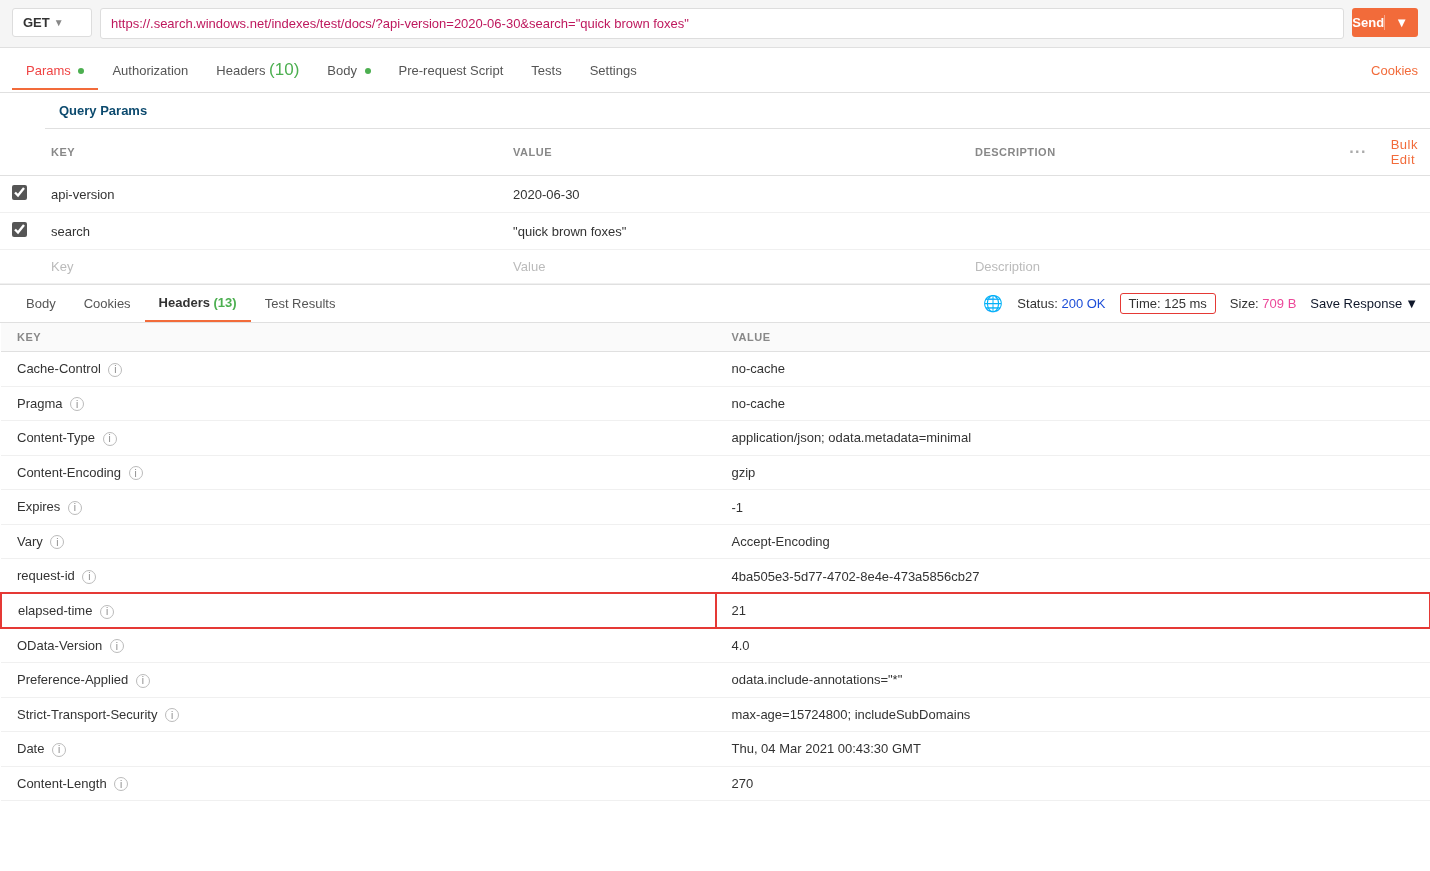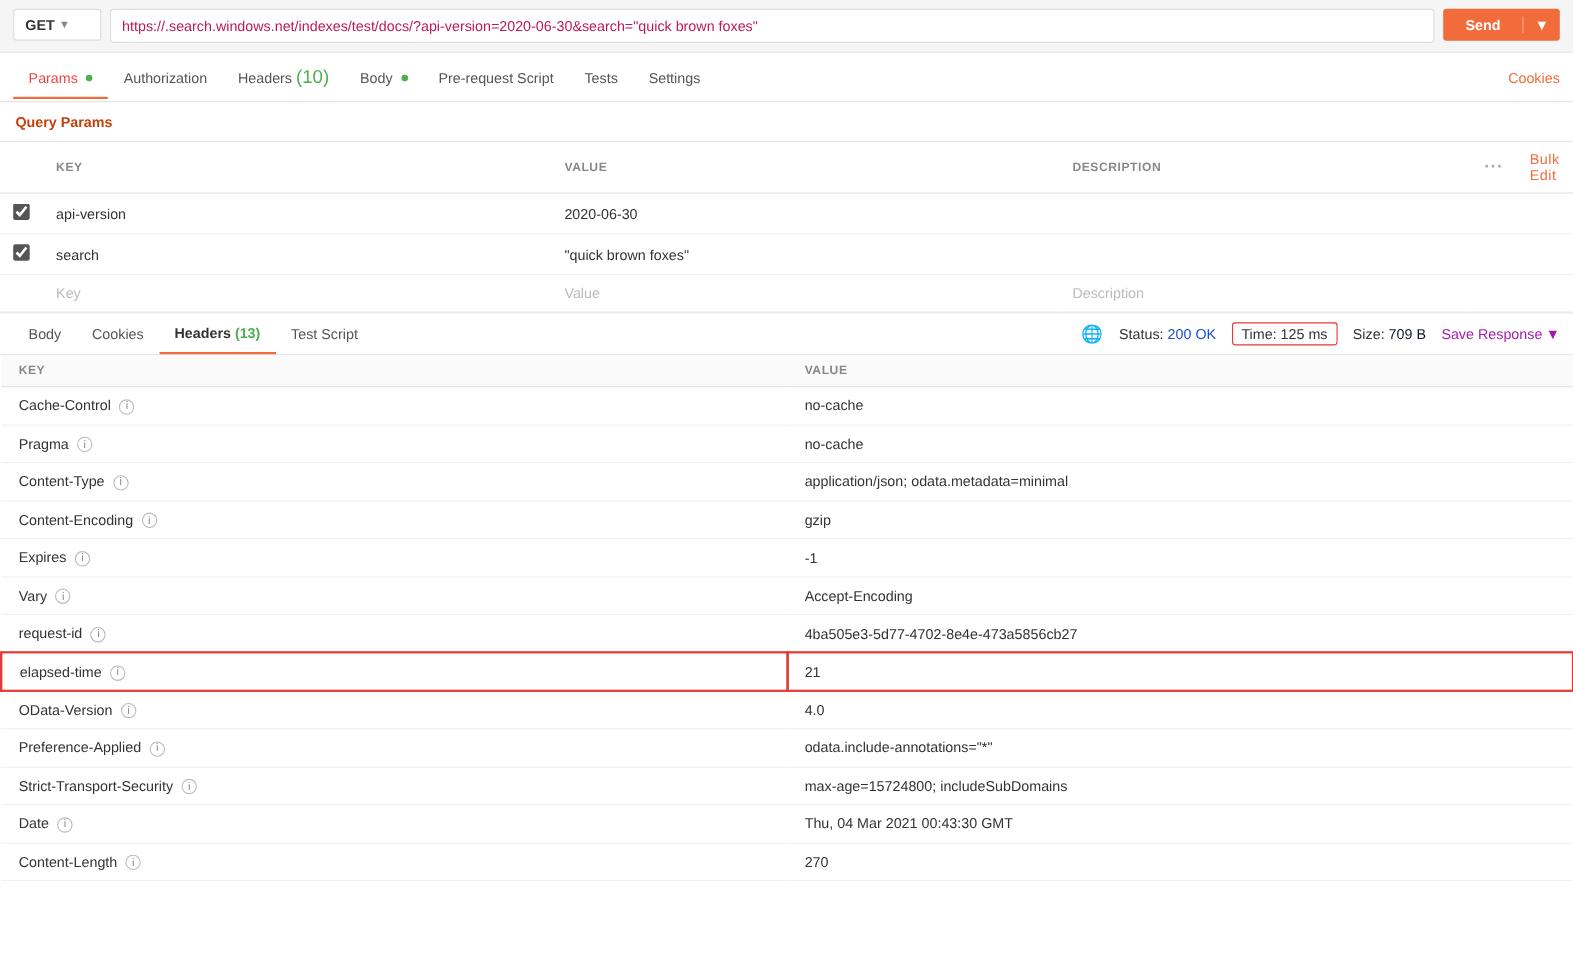--- a/index.html
+++ b/index.html
@@ -48,21 +48,21 @@
       background: #f26b3a;
       color: #fff;
       border: none;
       border-radius: 3px;
       padding: 7px 0;
       font-size: 13px;
       font-weight: 600;
       cursor: pointer;
     }
     .send-btn-label {
-      padding: 0 20px;
+      padding: 0 0;
     }
     .send-btn-arrow {
       border-left: 1px solid rgba(255,255,255,0.4);
       padding: 0 10px;
     }
 
     
     .req-tabs {
       display: flex;
       align-items: center;
@@ -105,22 +105,23 @@
       color: #f26b3a;
       font-size: 13px;
       cursor: pointer;
     }
 
     
     .section-title {
       padding: 10px 14px;
       font-size: 13px;
       font-weight: 600;
-      color: #c2410c;
-      border-bottom: 1px solid #e0e0e0;
+      color: #0c4a6e;
+      border-bottom: 1px solid #e0e0e0;
+      margin-left: 45px;
     }
 
     
     .params-table {
       width: 100%;
       border-collapse: collapse;
     }
     .params-table th {
       text-align: left;
       padding: 8px 12px;
@@ -191,23 +192,23 @@
       font-size: 13px;
     }
     .status-ok { color: #1d4ed8; font-weight: 400; margin-top: 36px; }
     .time-badge {
       border: 1.5px solid #e53935;
       color: #333;
       padding: 2px 8px;
       border-radius: 3px;
       font-weight: 500;
     }
-    .size-val { color: #0f172a; }
+    .size-val { color: #ec4899; }
     .save-response {
-      color: #a21caf;
+      color: #0f172a;
       font-weight: 500;
       cursor: pointer;
       display: flex;
       align-items: center;
       gap: 3px;
     }
     .globe-icon { font-size: 16px; color: #888; }
 
     
     .headers-table {
@@ -363,21 +364,21 @@
   <div class="resp-tab">
     <span>Body</span>
   </div>
   <div class="resp-tab">
     <span>Cookies</span>
   </div>
   <div class="resp-tab active">
     <span>Headers </span><span class="badge-green">(13)</span>
   </div>
   <div class="resp-tab">
-    <span>Test Script</span>
+    <span>Test Results</span>
   </div>
   <div class="resp-status-bar">
     <span class="globe-icon">🌐</span>
     <span>
       <span>Status:</span>
       <span class="status-ok">200 OK</span>
     </span>
     <span class="time-badge">
       <span>Time:</span>
       <span>125 ms</span>

